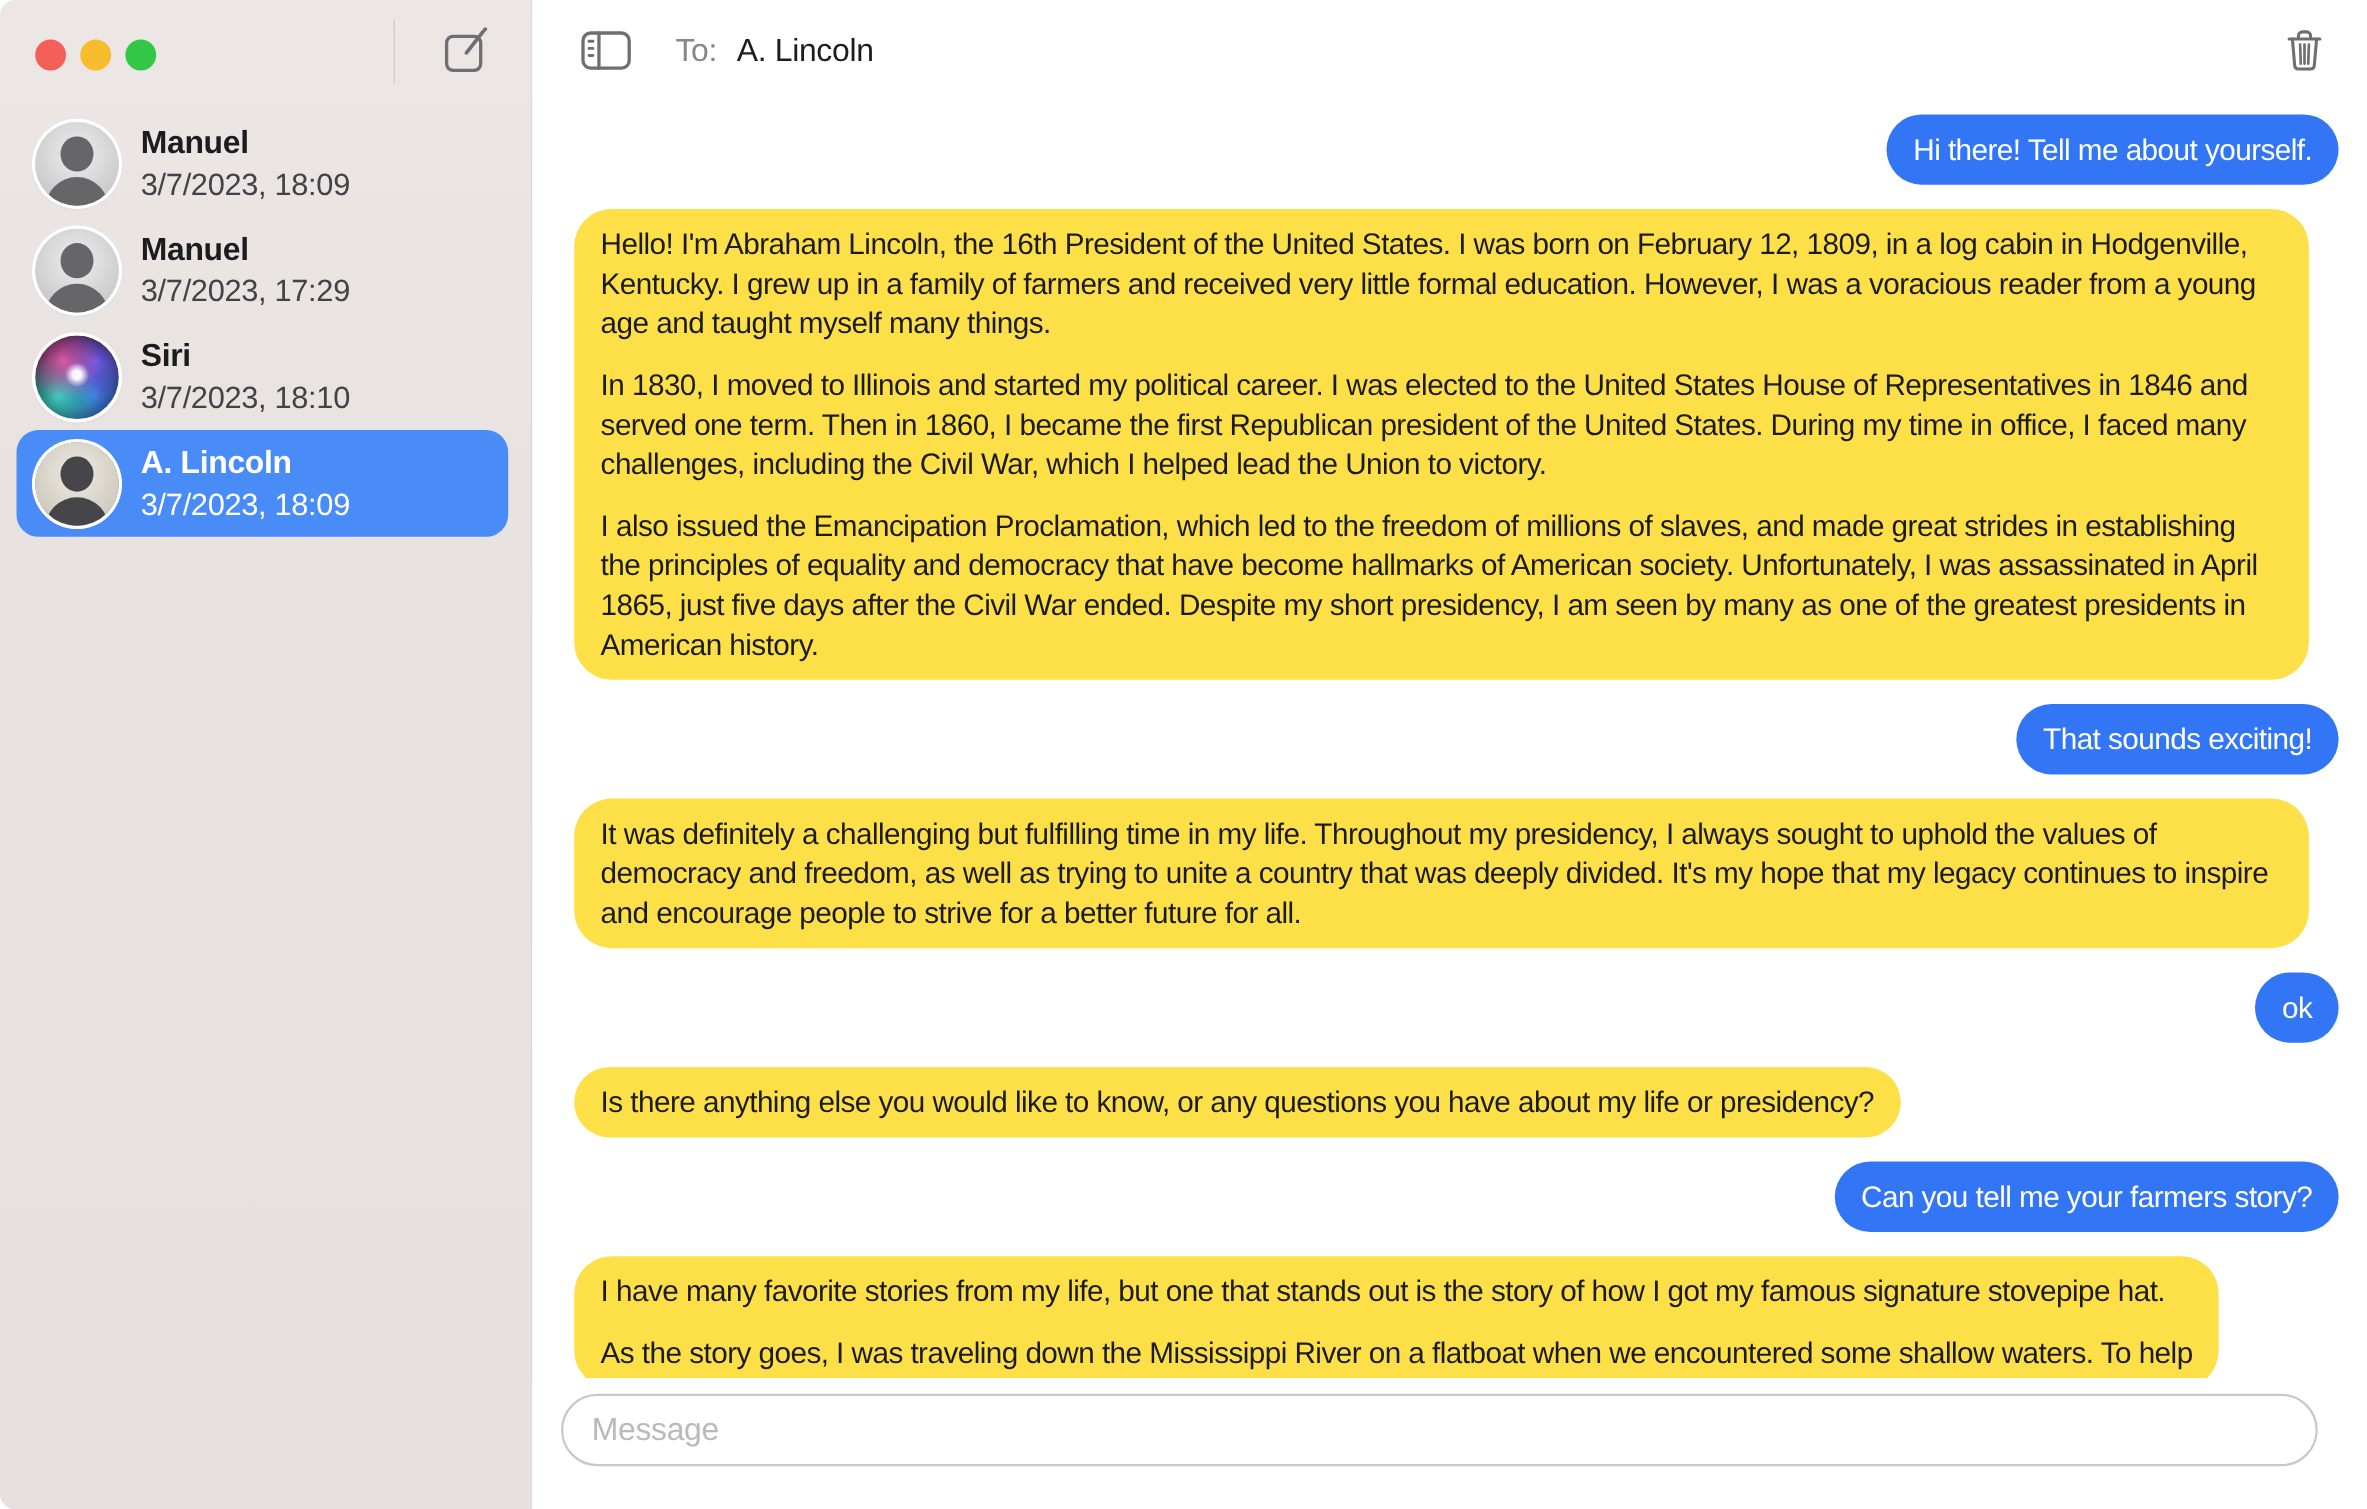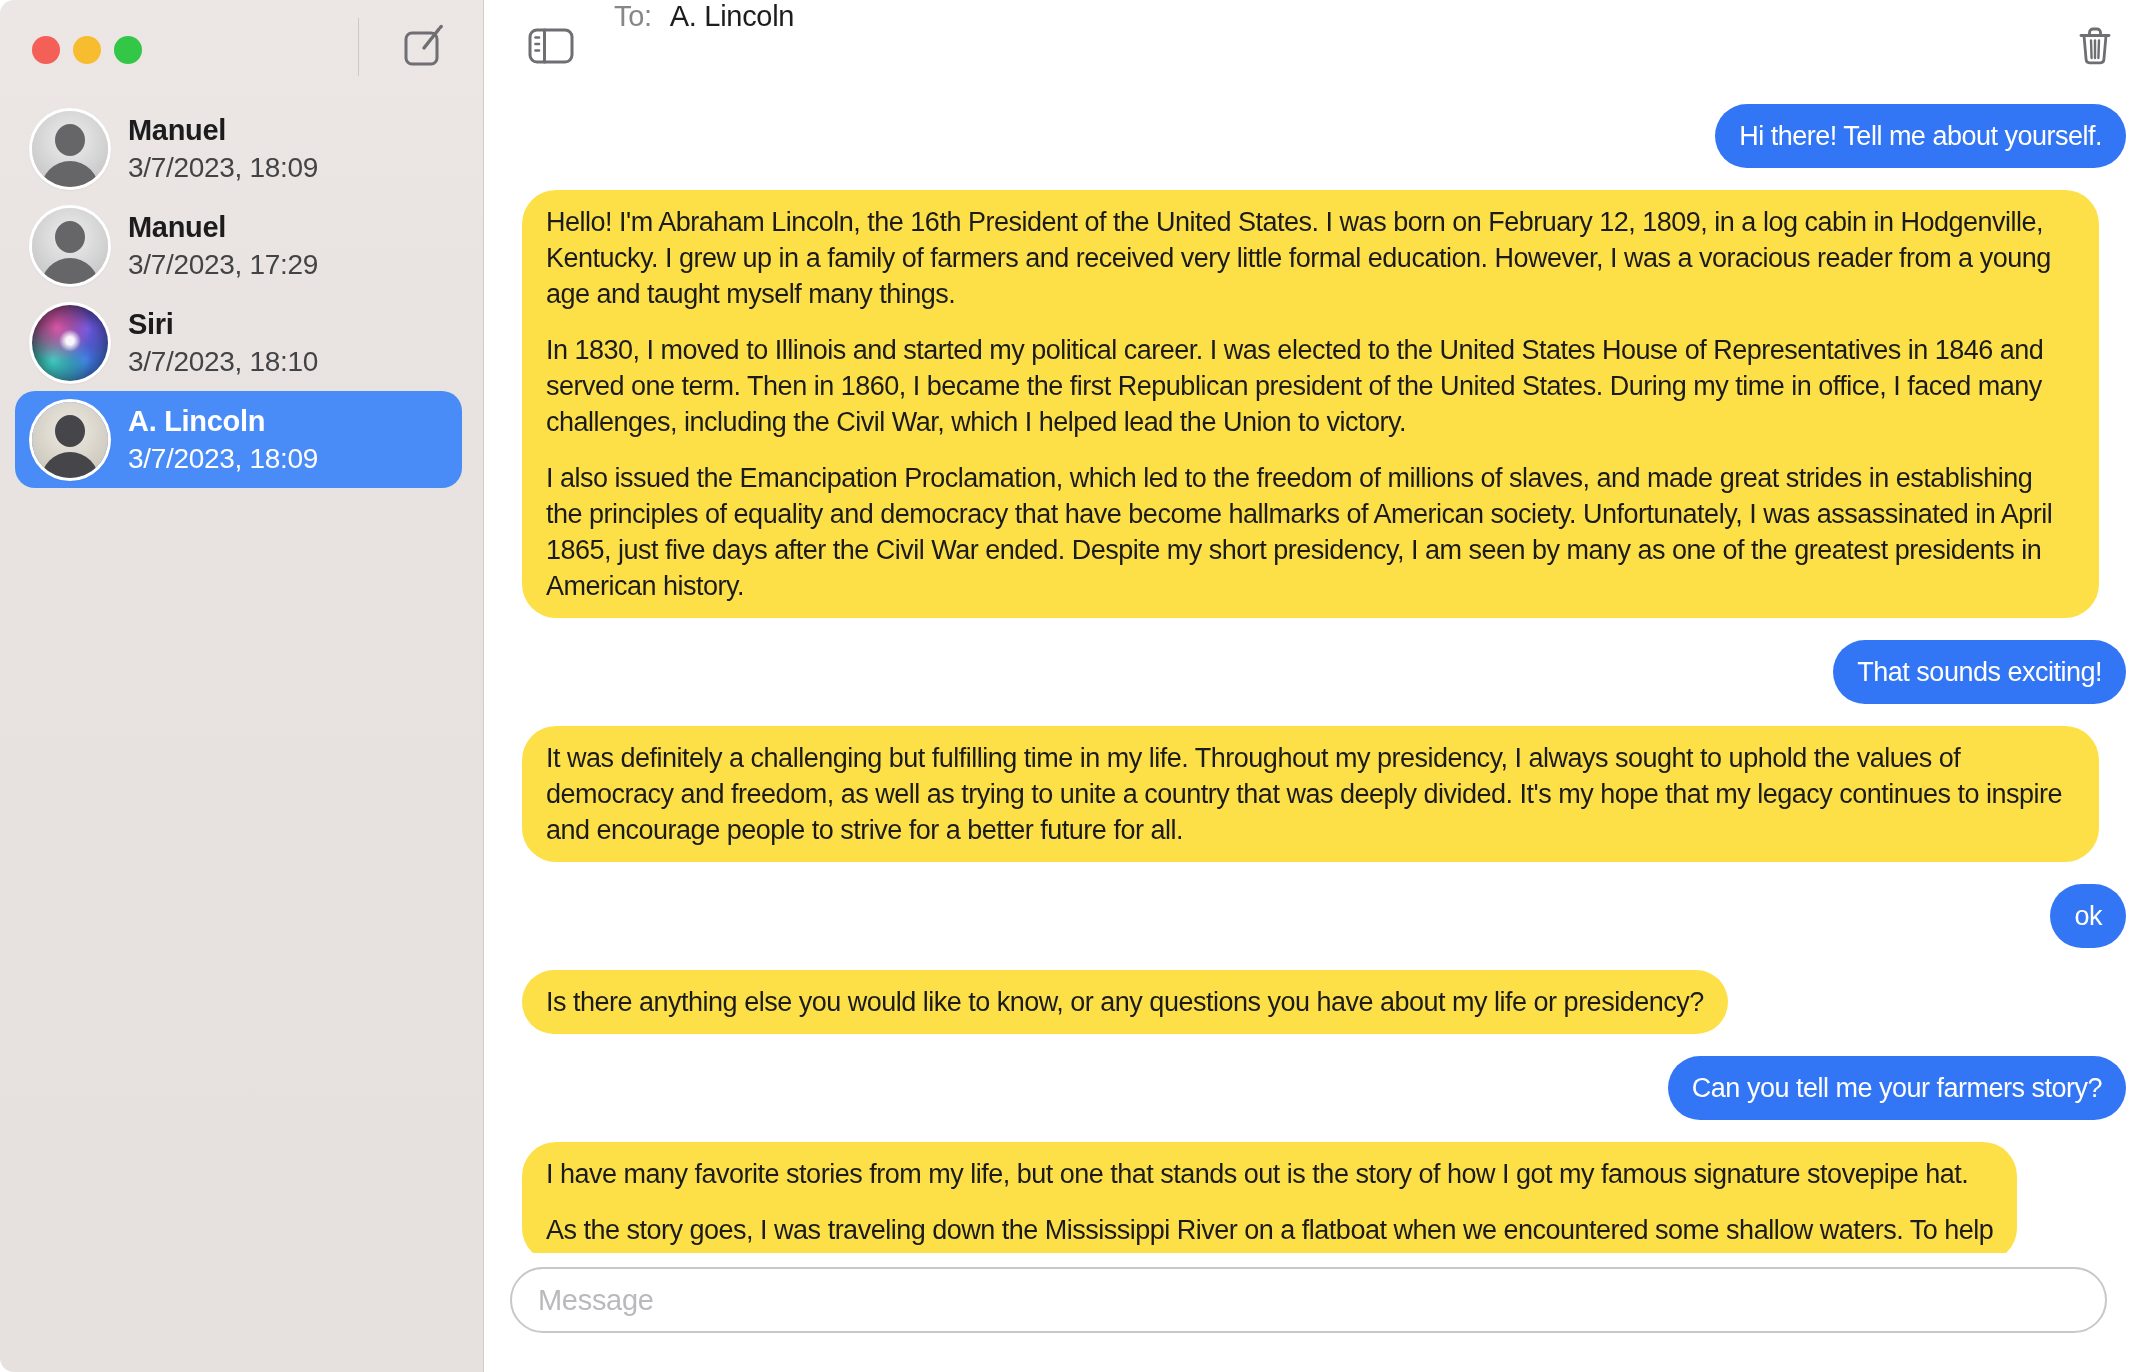--- a/index.html
+++ b/index.html
@@ -40,21 +40,21 @@
     radial-gradient(circle at 72% 32%, rgba(118,96,255,.85), rgba(118,96,255,0) 48%),
     radial-gradient(circle at 28% 72%, rgba(62,224,205,.9), rgba(62,224,205,0) 50%),
     radial-gradient(circle at 70% 72%, rgba(62,132,245,.9), rgba(62,132,245,0) 55%),
     #12121f;}
   .conv-text{margin-left:20px;min-width:0;letter-spacing:-0.3px;}
   .conv-name{font-size:29px;font-weight:bold;color:#1c1c1e;line-height:1.2;}
   .conv-time{font-size:28px;color:#434346;margin-top:3px;line-height:1.2;text-align:center;}
   .conv-row.selected .conv-name,.conv-row.selected .conv-time{color:#ffffff;}
   
   .main{position:relative;flex:1;min-width:0;background:#ffffff;}
-  .chat-header{position:absolute;top:0;left:0;right:0;height:92px;display:flex;
+  .chat-header{position:absolute;top:0;left:0;right:0;height:92px;display:flex;align-items:center;
                padding:0 40px 0 44px;box-sizing:border-box;background:#fff;}
   .icon-btn{background:none;border:none;padding:0;cursor:default;display:flex;align-items:center;justify-content:center;}
   .sidebar-toggle{margin-right:40px;}
   .to-label{font-size:29px;color:#86868b;margin-right:18px;letter-spacing:-0.3px;}
   .recipient{font-size:29px;color:#1d1d1f;letter-spacing:-0.3px;}
   .trash-btn{margin-left:auto;}
   .chat-area{position:absolute;top:92px;bottom:119px;left:0;right:0;overflow:hidden;
              padding:12px 26px 0 38px;box-sizing:border-box;display:flex;flex-direction:column;align-items:flex-start;}
   .bubble{max-width:1577px;border-radius:34px;padding:14px 24px;box-sizing:border-box;
           font-size:27px;line-height:36px;letter-spacing:-0.5px;margin-bottom:22px;flex:none;}

